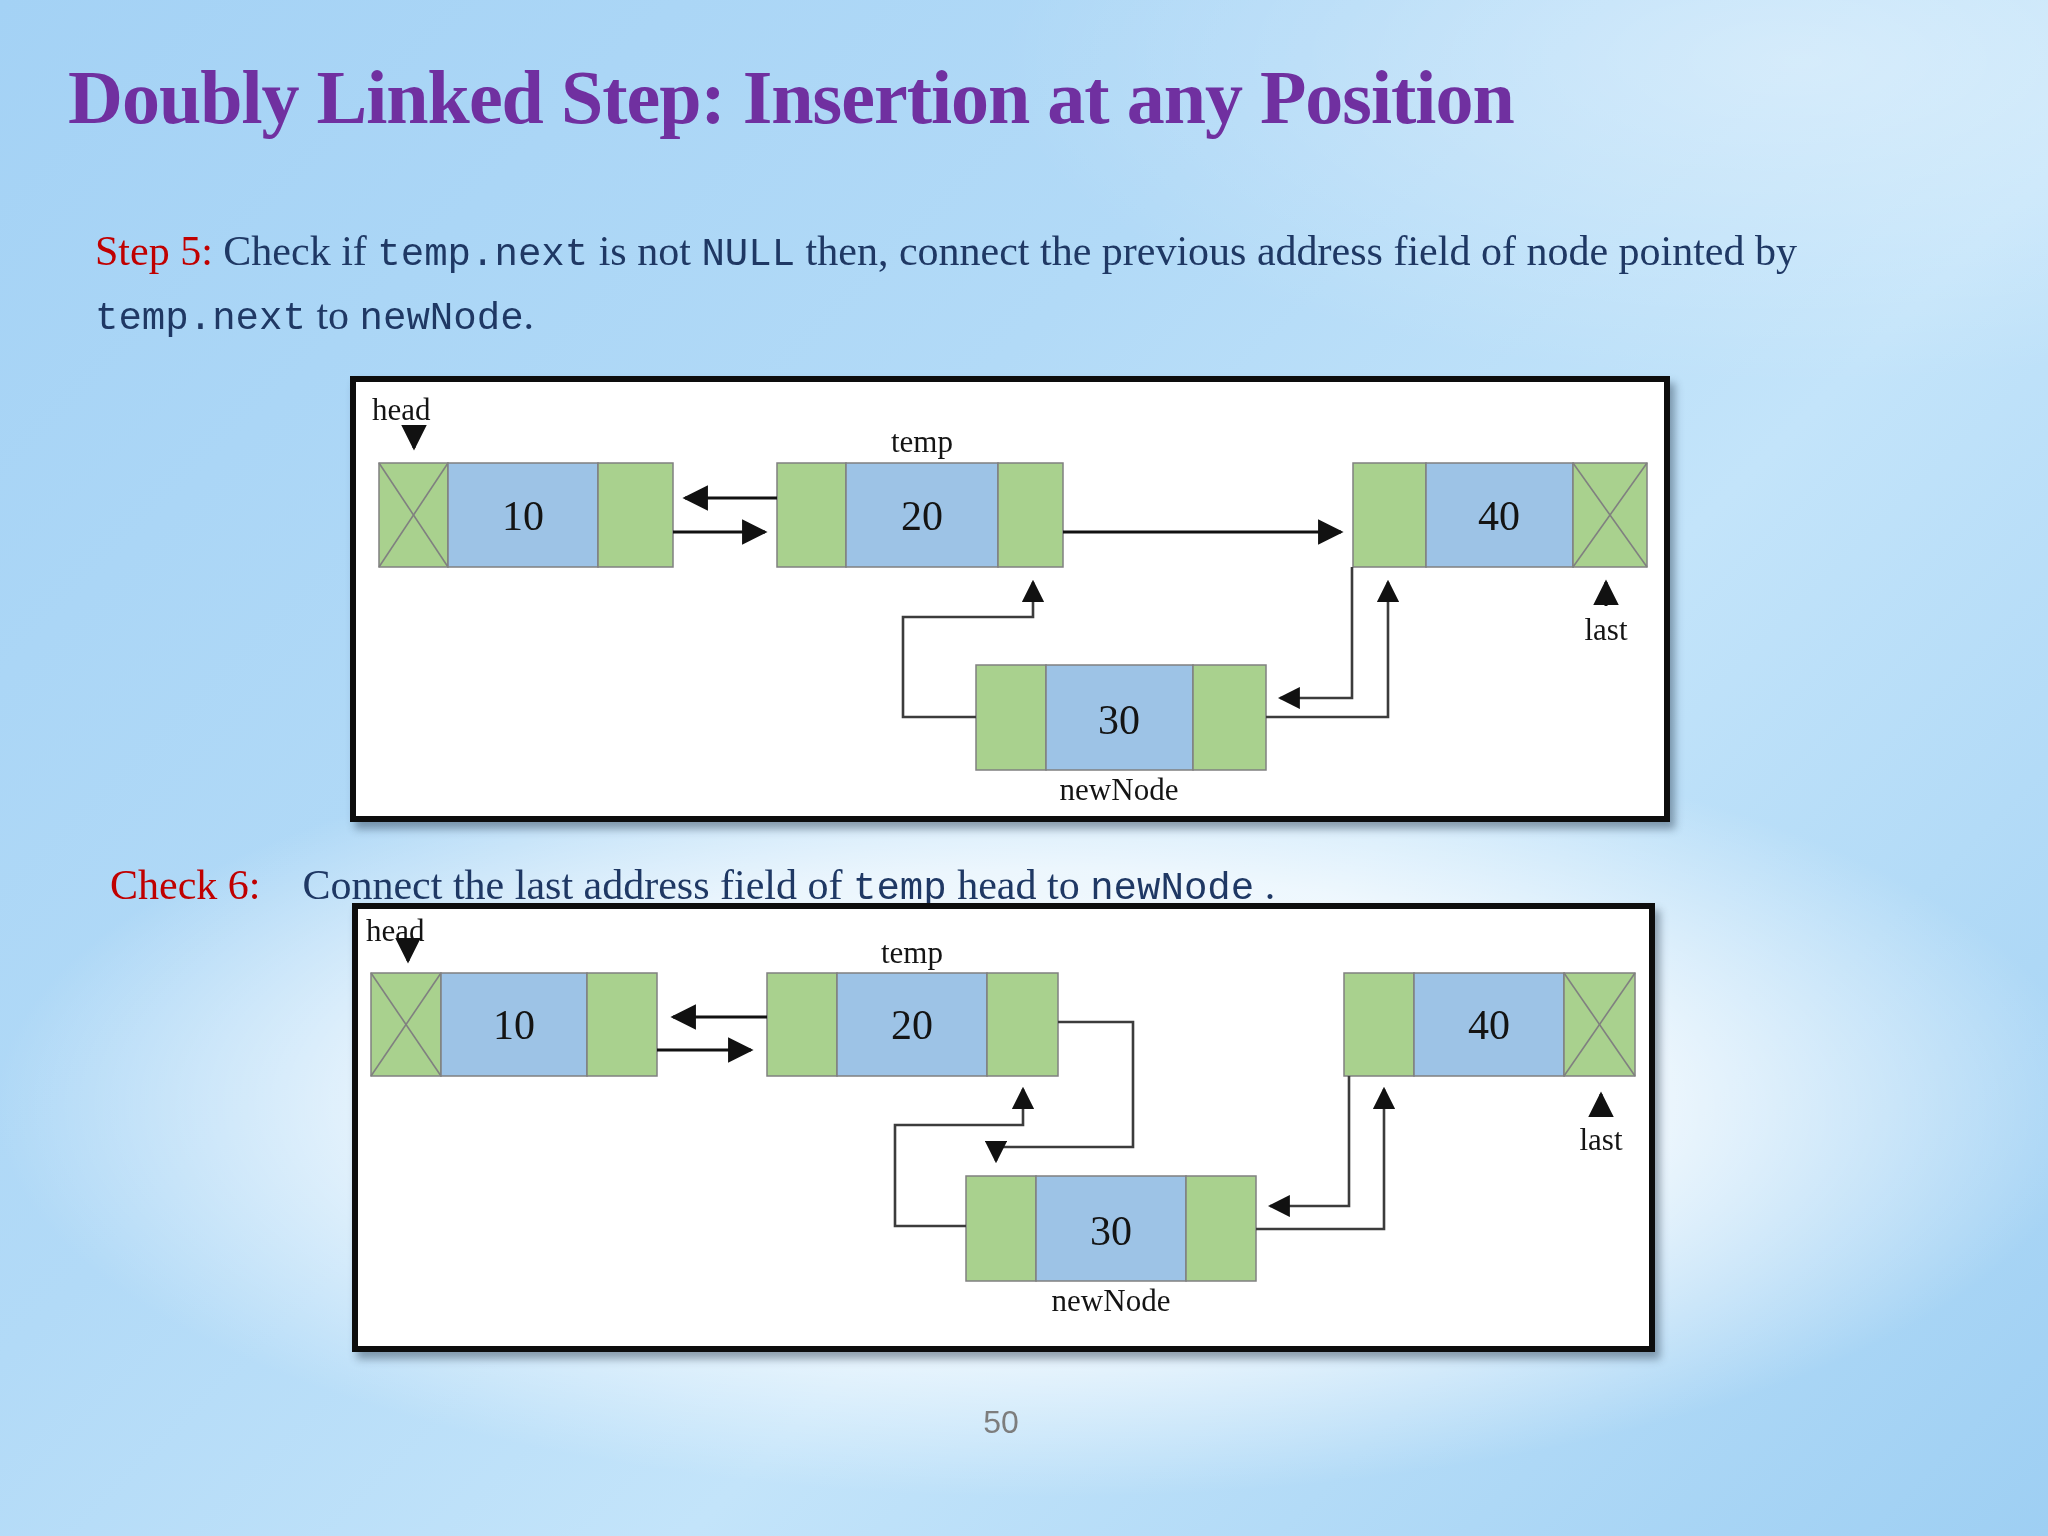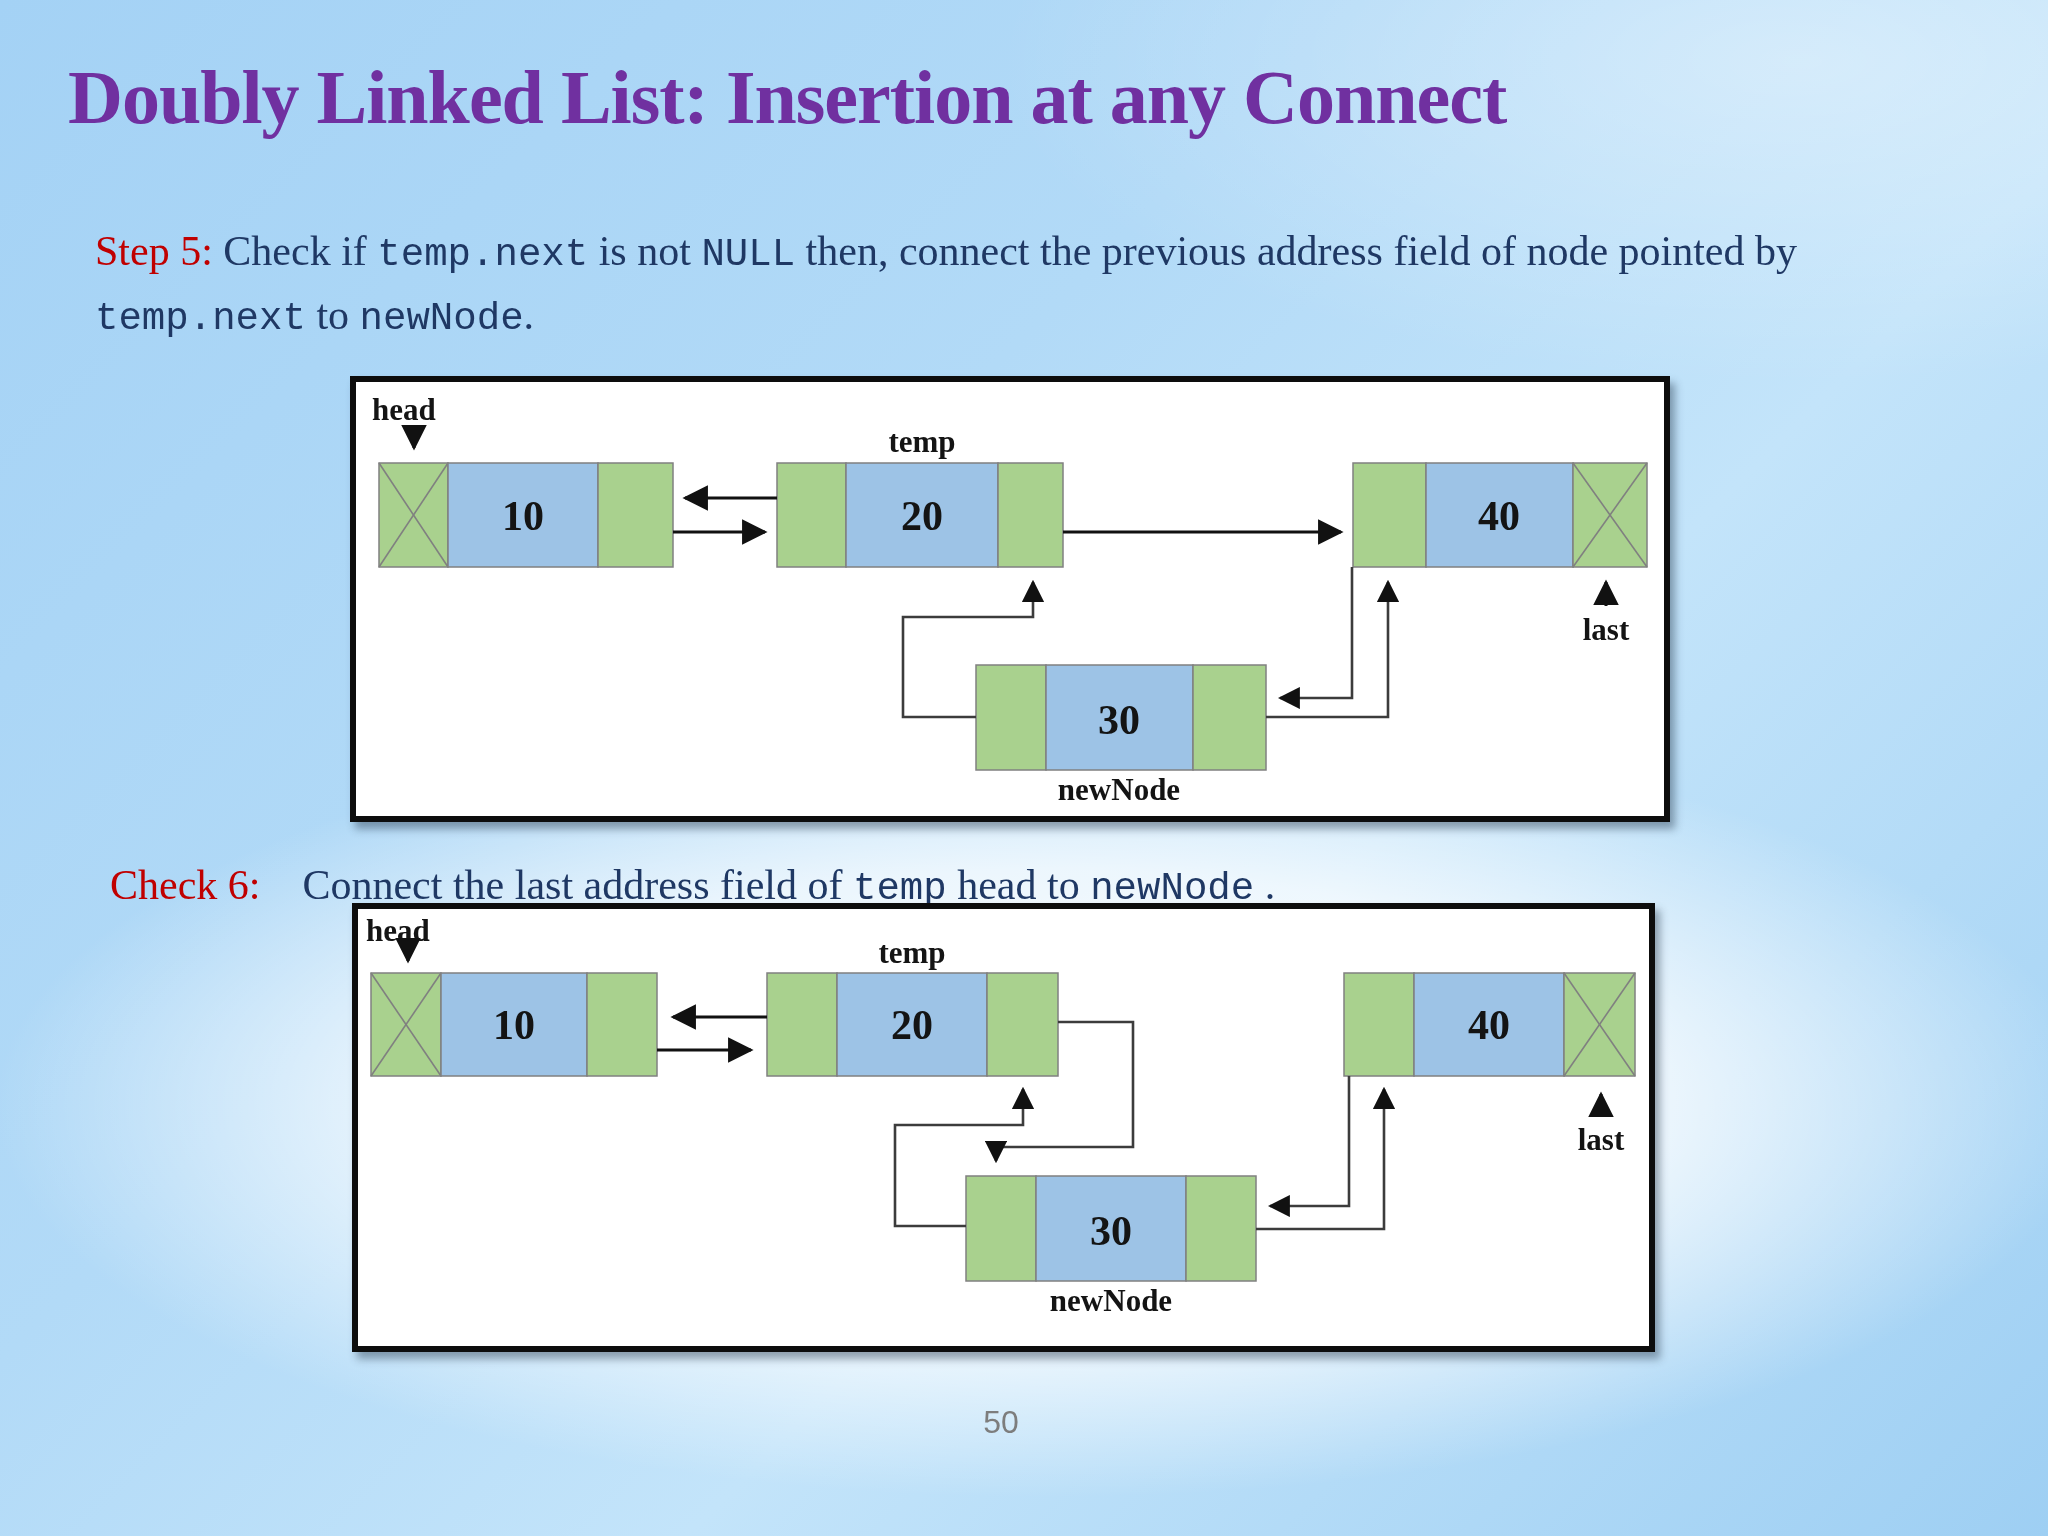--- a/index.html
+++ b/index.html
@@ -20,21 +20,20 @@
     position:absolute;font-size:42px;line-height:1.52;color:#1F3864;
   }
   .step .label{color:#C00000;}
   .step5{left:95px;top:220px;width:1870px;}
   .step6{left:110px;top:854px;width:1910px;}
   .step6 .label{margin-right:42px;}
   .mono{font-family:"Liberation Mono",monospace;font-size:0.93em;}
   .panel{
     position:absolute;background:#ffffff;border:6px solid #0d0d0d;
     box-shadow:5px 7px 8px rgba(40,60,80,0.45);
-    font-weight:bold;
   }
   .panel1{left:350px;top:376px;width:1308px;height:434px;}
   .panel2{left:352px;top:903px;width:1291px;height:437px;}
   .panel svg{display:block;width:100%;height:100%;}
   .g{fill:#A9D18E;stroke:#808080;stroke-width:1.5;}
   .b{fill:#9DC3E6;stroke:#808080;stroke-width:1.5;}
   .x{stroke:#808080;stroke-width:1.6;}
   .panel text{font-family:"Liberation Serif",serif;fill:#141414;}
   .num{font-size:42px;text-anchor:middle;}
   .lbl{font-size:31px;text-anchor:middle;}
@@ -44,21 +43,21 @@
   .pagenum{
     position:absolute;left:931px;top:1404px;width:140px;text-align:center;
     font-family:"Liberation Sans",sans-serif;font-weight:normal;font-size:32px;color:#7d7d7d;
   }
 </style>
 </head>
 <body>
 
 <div class="slide">
 
-  <div class="title">Doubly Linked List: Insertion at any Connect</div>
+  <div class="title">Doubly Linked Step: Insertion at any Position</div>
 
   <div class="step step5">
     <span class="label">Step 5:</span><span><span> Check if </span><span class="mono">temp.next</span><span> is not </span><span class="mono">NULL</span><span> then, connect the previous address field of node pointed by </span><span class="mono">temp.next</span><span> to </span><span class="mono">newNode</span><span>.</span></span>
   </div>
 
   <div class="panel panel1">
     <svg viewBox="0 0 1308 434" preserveAspectRatio="none">
       <defs>
         <marker id="ah1" viewBox="0 0 10 10" refX="9" refY="5" markerWidth="8.5" markerHeight="8.5" orient="auto-start-reverse">
           <path d="M0,0 L10,5 L0,10 z" fill="#111111"></path>

